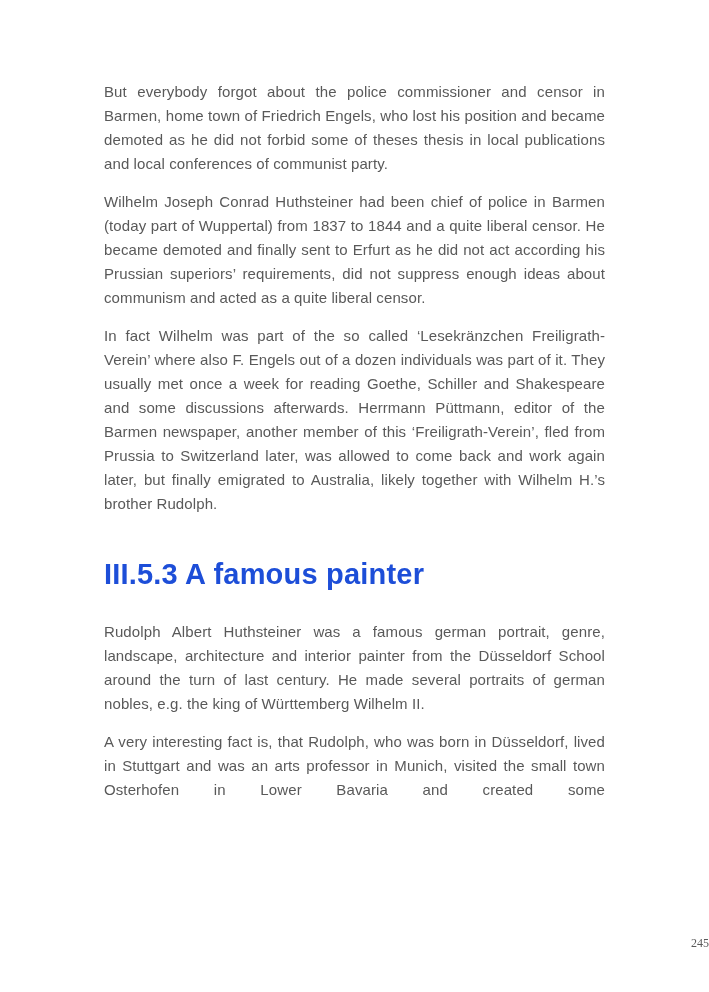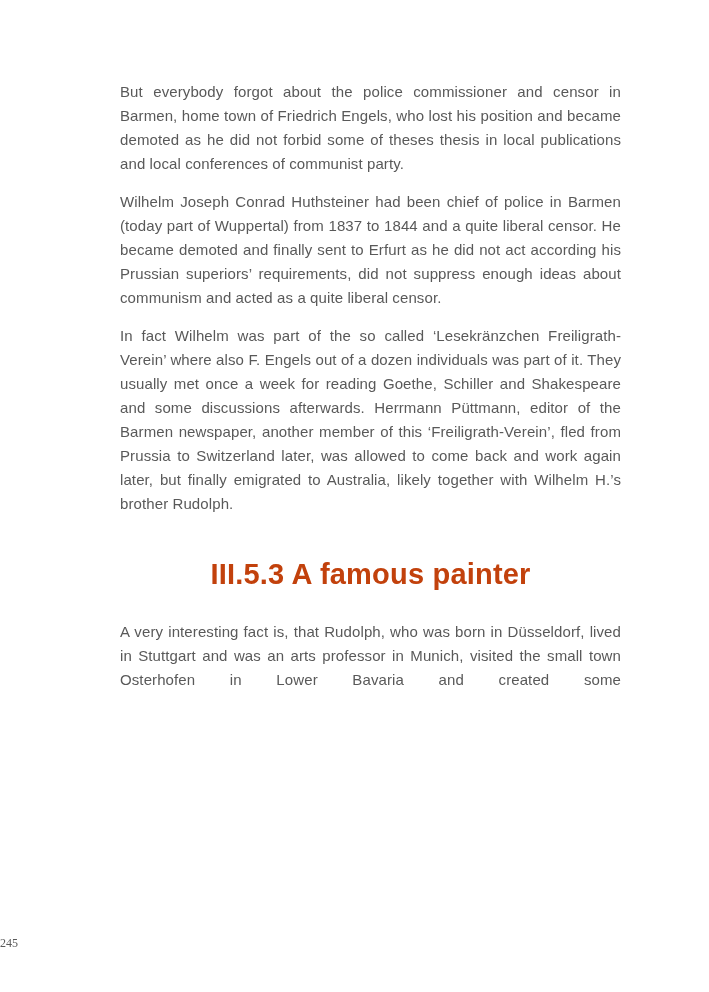--- a/index.html
+++ b/index.html
@@ -10,21 +10,21 @@
   .page {
     position: relative;
     width: 709px;
     height: 992px;
     background: #ffffff;
     overflow: hidden;
     font-family: "Liberation Sans", sans-serif;
   }
   .content {
     position: absolute;
-    left: 120px;
+    left: 104px;
     top: 80px;
     width: 501px;
   }
   .body-par {
     margin: 0 0 14px 0;
     font-size: 15px;
     line-height: 24px;
     color: #595959;
     text-align: justify;
     font-weight: 400;
@@ -32,40 +32,40 @@
   }
   .body-par.continued {
     text-align-last: justify;
     margin-bottom: 13px;
   }
   .section-heading {
     margin: 40px 0 28px 0;
     font-size: 29px;
     line-height: 36px;
     font-weight: 700;
-    color: #c2410c;
-    text-align: center;
+    color: #1d4ed8;
     letter-spacing: 0.2px;
   }
   .page-number {
     position: absolute;
     top: 936px;
     left: 0;
     width: 709px;
-    text-align: left;
+    text-align: right;
     font-family: "Liberation Serif", serif;
     font-size: 12px;
     color: #595959;
   }
 </style>
 </head>
 <body>
 
 <div class="page">
   <div class="content">
     <p class="body-par">But everybody forgot about the police commissioner and censor in Barmen, home town of Friedrich Engels, who lost his position and became demoted  as he did not forbid some of theses thesis in local publications and local conferences of communist party.</p>
     <p class="body-par">Wilhelm Joseph Conrad Huthsteiner had been chief of police in Barmen (today part of Wuppertal) from 1837 to 1844 and a quite liberal censor. He became demoted and finally sent to Erfurt as he did not act according his Prussian superiors’ requirements, did not suppress enough ideas about communism and acted as a quite liberal censor.</p>
     <p class="body-par">In fact Wilhelm was part of the so called ‘Lesekränzchen Freiligrath-Verein’ where also F. Engels out of a dozen individuals was part of it. They usually met once a week for reading Goethe, Schiller and Shakespeare and some discussions afterwards. Herrmann Püttmann, editor of the Barmen newspaper, another member of this ‘Freiligrath-Verein’, fled from Prussia to Switzerland later, was allowed to come back and work again later, but finally emigrated to Australia, likely together with Wilhelm H.’s brother Rudolph.</p>
     <h1 class="section-heading">III.5.3 A famous painter</h1>
+    <p class="body-par">Rudolph Albert Huthsteiner was a famous german portrait, genre, landscape, architecture and interior painter from the Düsseldorf School around the turn of last century. He made several portraits of german nobles, e.g. the king of Württemberg Wilhelm II.</p>
     <p class="body-par continued">A very interesting fact is, that Rudolph, who was born in Düsseldorf, lived in Stuttgart and was an arts professor in Munich, visited the small town  Osterhofen in Lower Bavaria and created some</p>
   </div>
   <div class="page-number">245</div>
 </div>
 
 </body></html>

